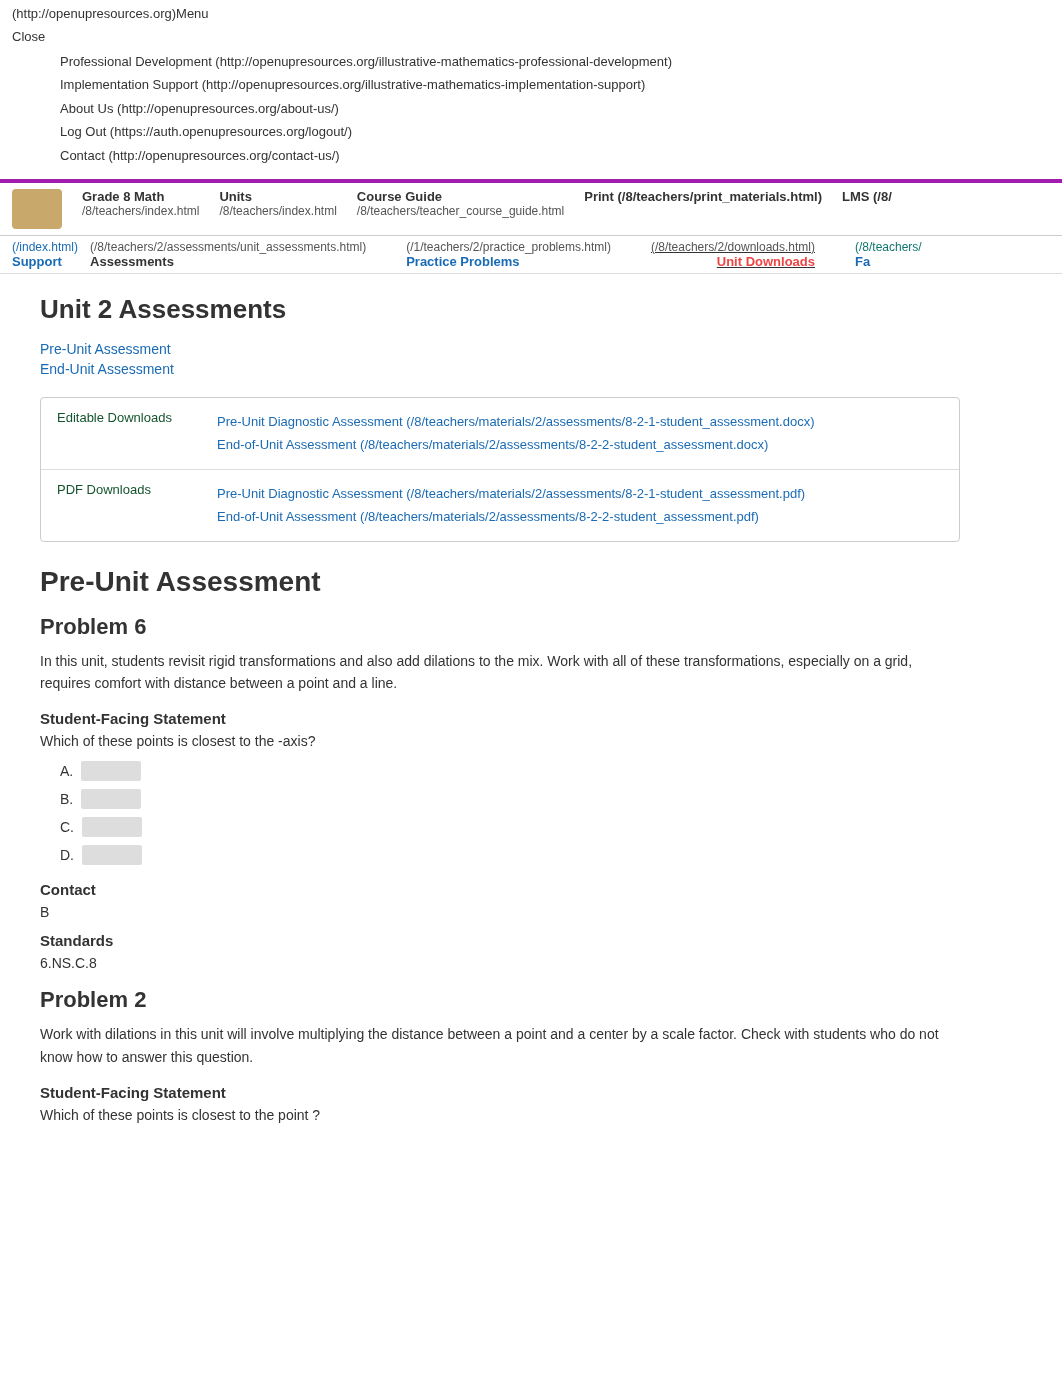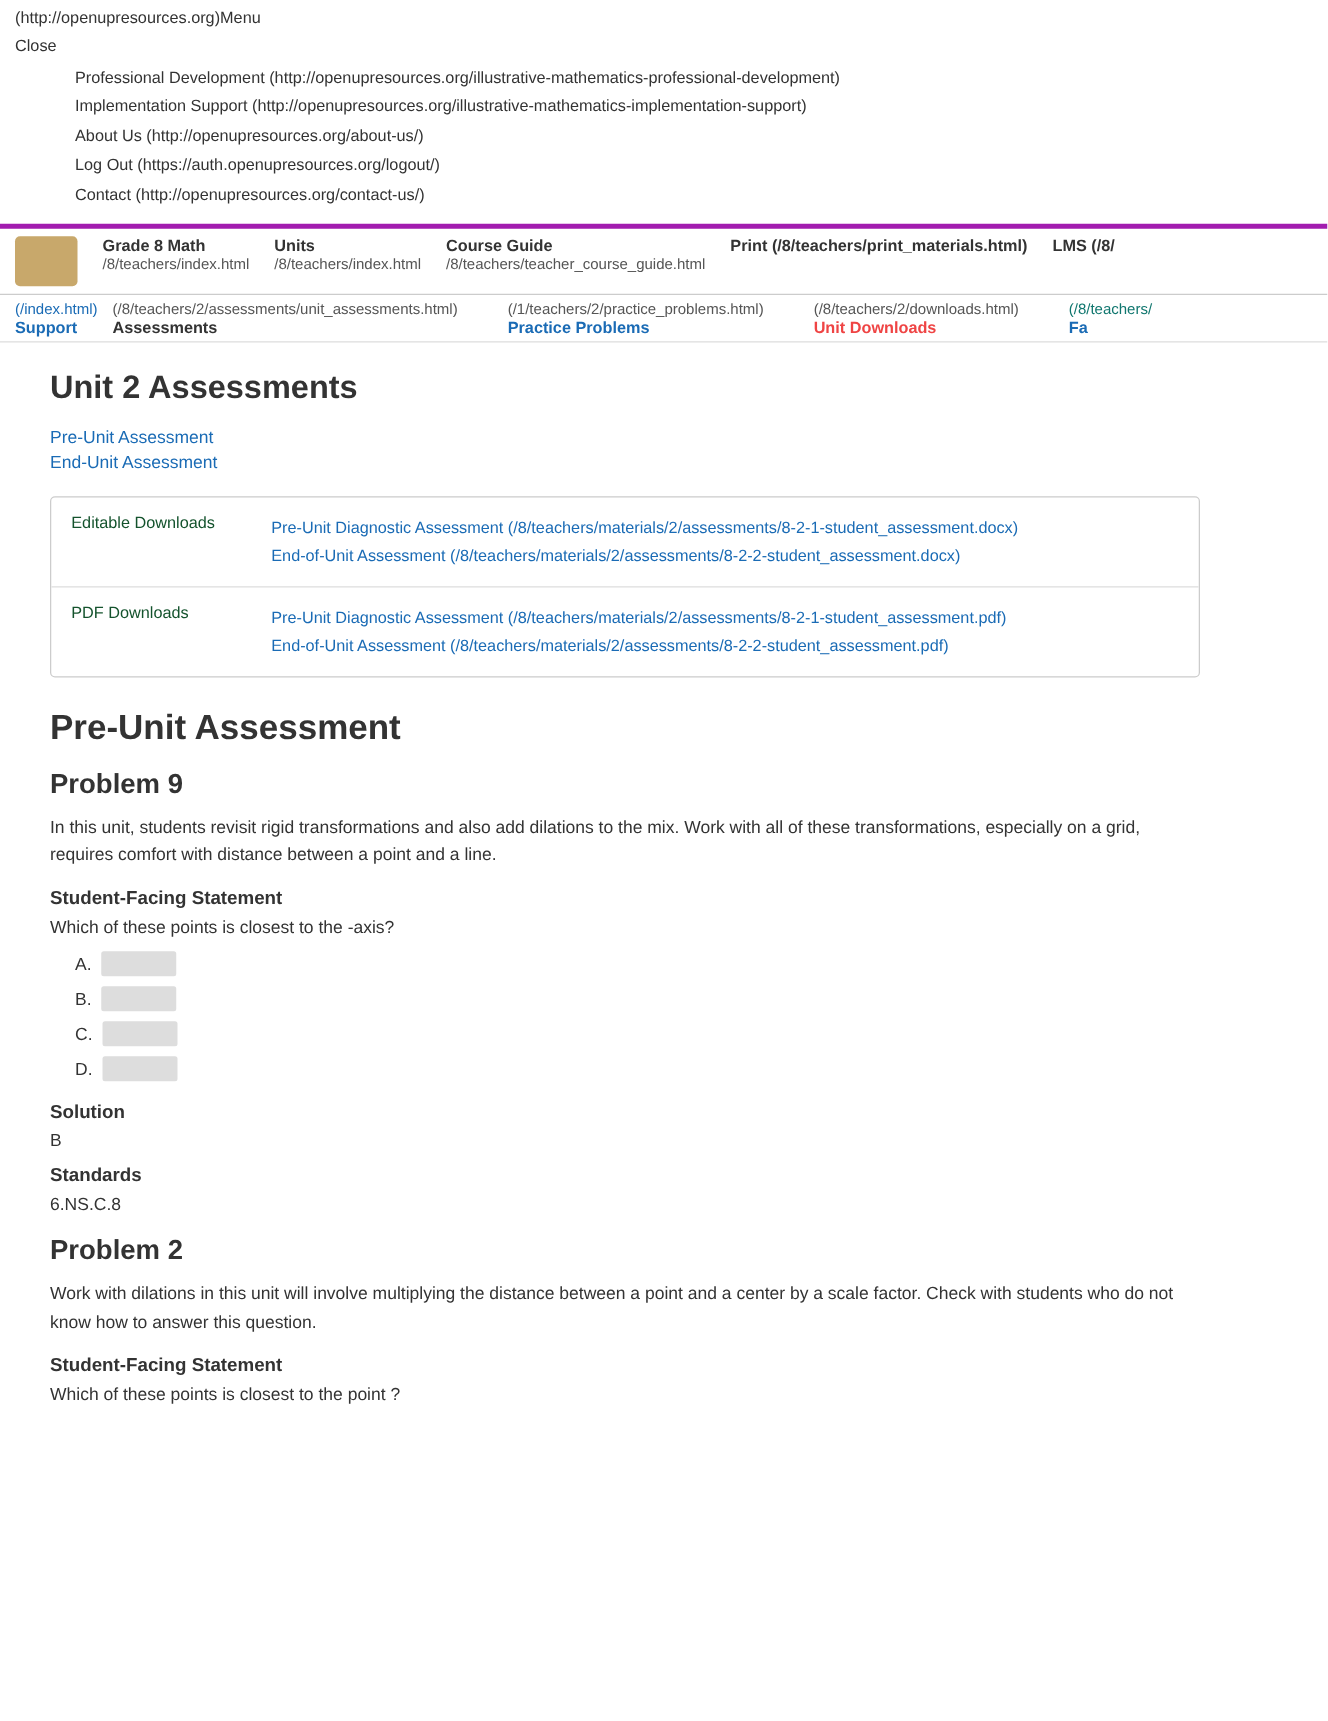--- a/index.html
+++ b/index.html
@@ -102,21 +102,21 @@
   </div>
   <div style="display: flex; gap: 40px; flex-wrap: wrap;">
     <div style="font-size:13px; text-align:left;">
       <div style="color:#555; font-size:12px;">(/8/teachers/2/assessments/unit_assessments.html)</div>
       <div style="font-weight:bold; color:#333;">Assessments</div>
     </div>
     <div style="font-size:13px; text-align:left;">
       <div style="color:#555; font-size:12px;">(/1/teachers/2/practice_problems.html)</div>
       <div style="font-weight:bold; color:#1a6bb5;">Practice Problems</div>
     </div>
-    <div style="font-size:13px; text-align:left;">
+    <div style="font-size:13px; text-align:right;text-decoration:underline;">
       <div style="color:#555; font-size:12px;">(/8/teachers/2/downloads.html)</div>
       <div style="font-weight:bold; color:#ef4444;">Unit Downloads</div>
     </div>
     <div style="font-size:13px; text-align:left;">
       <div style="color:#0f766e; font-size:12px;">(/8/teachers/</div>
       <div style="font-weight:bold; color:#1a6bb5;">Fa</div>
     </div>
   </div>
 </div>
 
@@ -141,21 +141,21 @@
       <div class="downloads-label">PDF Downloads</div>
       <div class="downloads-links">
         <a href="#">Pre-Unit Diagnostic Assessment (/8/teachers/materials/2/assessments/8-2-1-student_assessment.pdf)</a>
         <a href="#">End-of-Unit Assessment (/8/teachers/materials/2/assessments/8-2-2-student_assessment.pdf)</a>
       </div>
     </div>
   </div>
 
   <h2 class="section-title">Pre-Unit Assessment</h2>
 
-  <h3 class="problem-title">Problem 9</h3>
+  <h3 class="problem-title">Problem 6</h3>
   <p class="problem-description">In this unit, students revisit rigid transformations and also add dilations to the mix. Work with all of these transformations, especially on a grid, requires comfort with distance between a point and a line.</p>
 
   <h4 class="sub-section">Student-Facing Statement</h4>
   <p class="question-text">Which of these points is closest to the   -axis?</p>
 
   <div class="answer-choices">
     <div class="answer-choice">
       <span>A.</span>
       <div class="answer-img"></div>
     </div>
@@ -167,21 +167,21 @@
       <span>C.</span>
       <div class="answer-img"></div>
     </div>
     <div class="answer-choice">
       <span>D.</span>
       <div class="answer-img"></div>
     </div>
   </div>
 
   <div class="solution-section">
-    <h4 class="sub-section">Solution</h4>
+    <h4 class="sub-section">Contact</h4>
     <p class="solution-value">B</p>
   </div>
 
   <div class="standards-section">
     <h4 class="sub-section">Standards</h4>
     <p class="standards-value">6.NS.C.8</p>
   </div>
 
   <h3 class="problem-title">Problem 2</h3>
   <p class="problem-description">Work with dilations in this unit will involve multiplying the distance between a point and a center by a scale factor. Check with students who do not know how to answer this question.</p>

